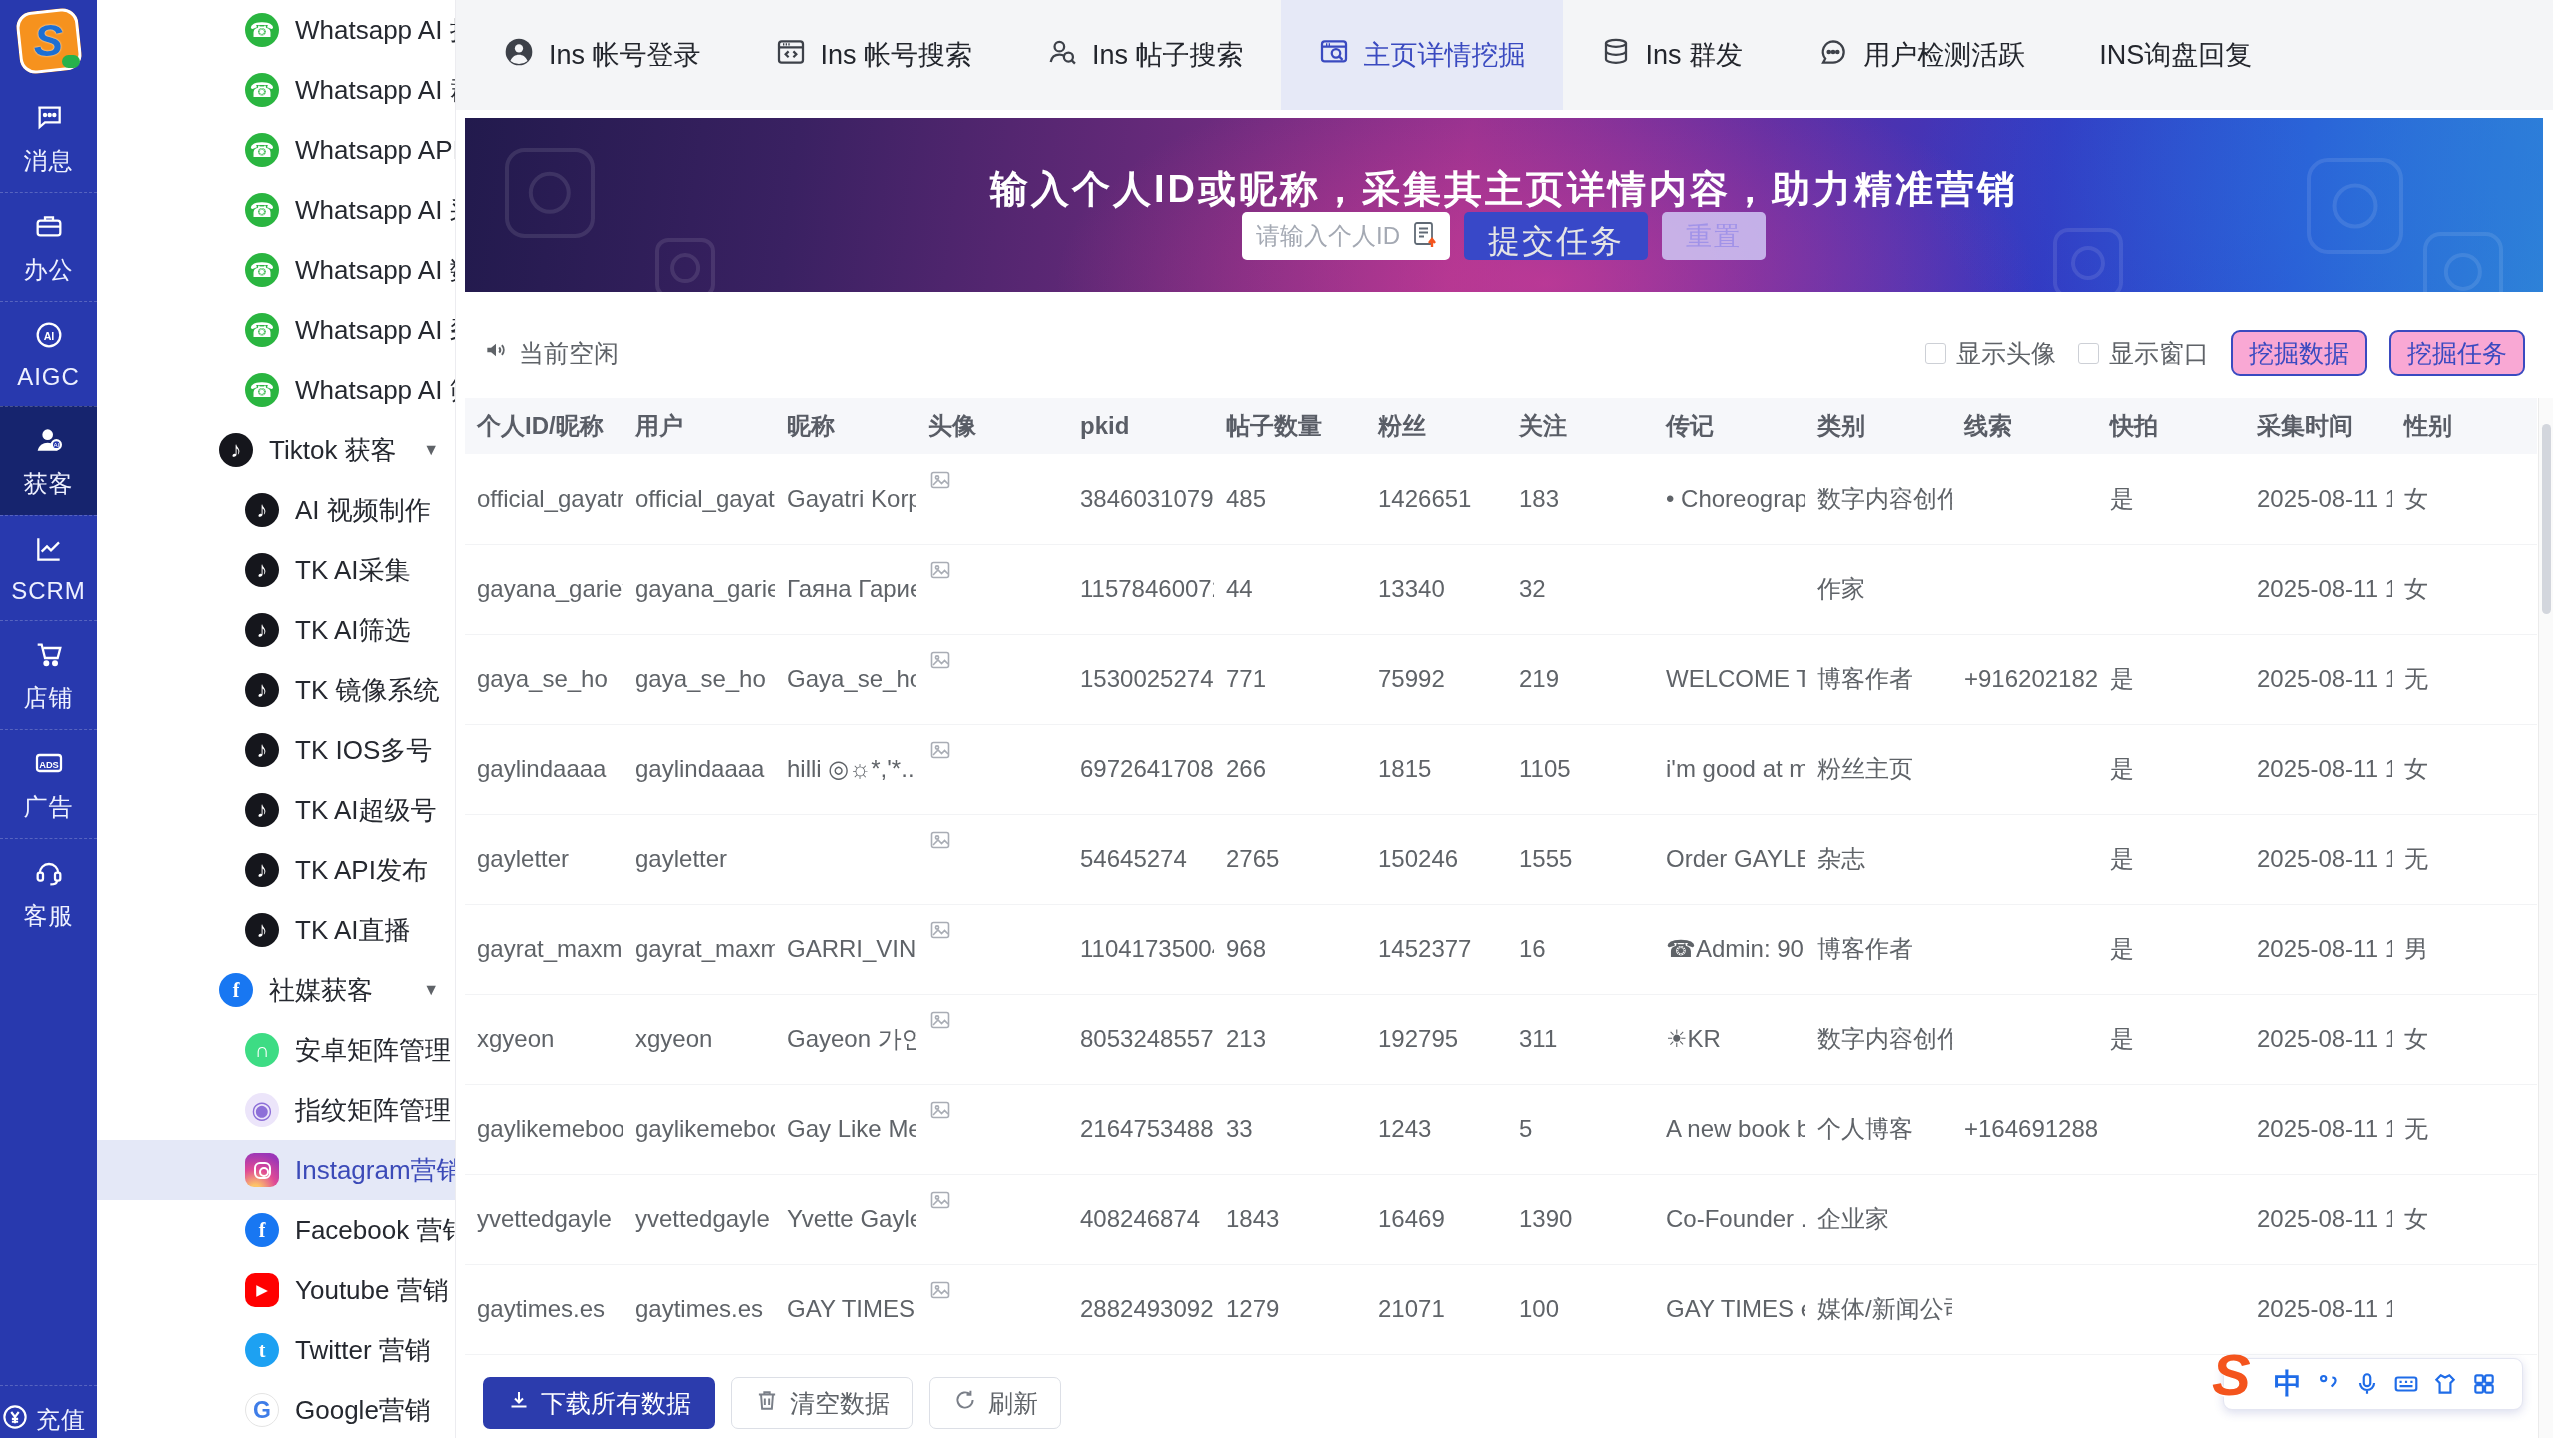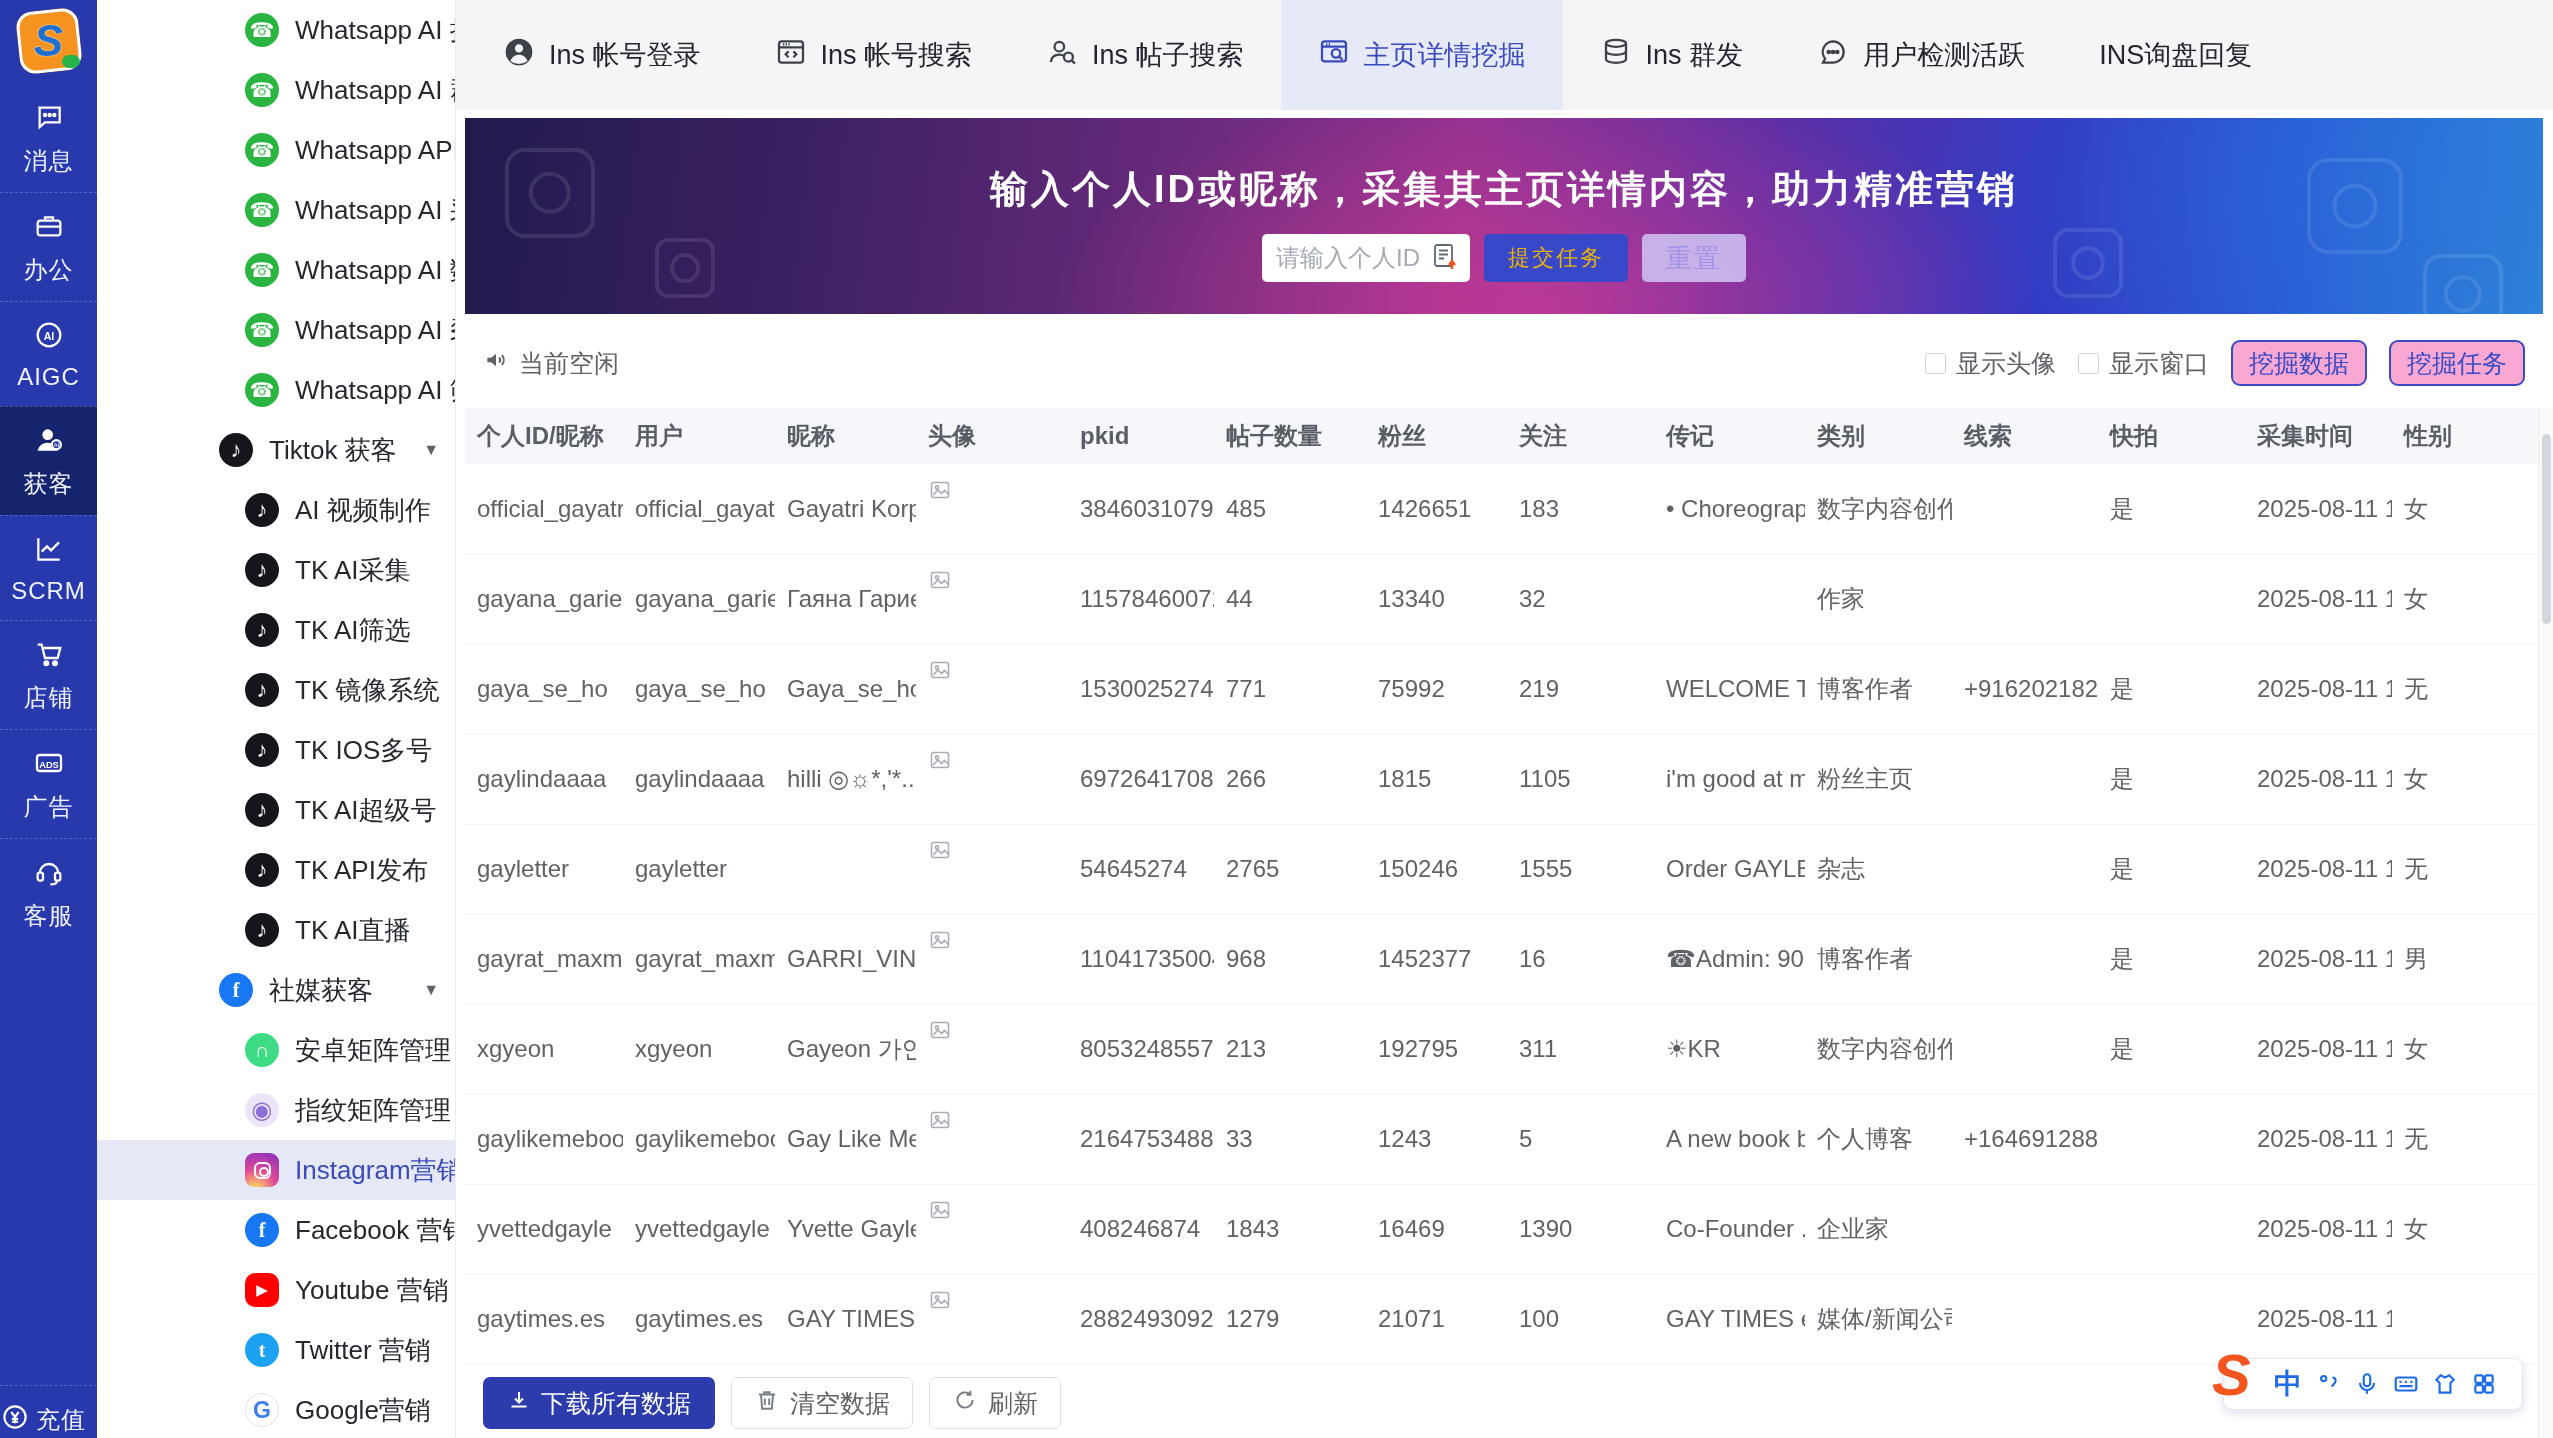--- a/index.html
+++ b/index.html
@@ -42,31 +42,31 @@
 
   
   .main { flex:1; display:flex; flex-direction:column; position:relative; min-width:0; }
 
   .tabbar { height:110px; background:#f4f5f7; display:flex; align-items:stretch; padding-left:10px; flex-shrink:0; }
   .tab { display:flex; align-items:center; gap:14px; padding:0 37px; font-size:27px; color:#23262d; cursor:pointer; white-space:nowrap; }
   .tab svg { width:32px; height:32px; stroke:#3d4149; fill:none; stroke-width:1.7; }
   .tab.active { background:#e6e9f7; color:#3a4ac0; }
   .tab.active svg { stroke:#3a4ac0; }
 
-  .banner { height:196px; margin:8px 10px 4px 9px; position:relative; overflow:hidden; flex-shrink:0;
+  .banner { height:174px; margin:8px 10px 16px 9px; position:relative; overflow:hidden; flex-shrink:0;
     background:
       radial-gradient(ellipse 700px 320px at 52% 95%, rgba(233,64,150,.55), rgba(233,64,150,0) 70%),
       radial-gradient(ellipse 900px 400px at 100% 30%, rgba(42,120,220,.55), rgba(42,120,220,0) 70%),
       linear-gradient(97deg,#221a4d 0%,#3a2162 16%,#6d2b7e 36%,#8f3190 48%,#5c2fa4 62%,#3338c2 76%,#2a5ad6 88%,#2f86d6 100%); }
   .banner-title { position:absolute; left:0; right:0; top:46px; text-align:center; color:#fff; font-size:38px; letter-spacing:3px; }
   .banner-form { position:absolute; left:0; right:0; bottom:32px; display:flex; justify-content:center; gap:14px; }
   .b-inputwrap { width:208px; height:48px; background:#fff; border-radius:5px; display:flex; align-items:center; padding:0 10px 0 14px; gap:8px; }
   .b-inputwrap input { border:none; outline:none; flex:1; min-width:0; font-size:24px; color:#303133; font-family:inherit; }
   .b-inputwrap input::placeholder { color:#a4a9b3; }
-  .btn-submit { height:48px; padding:8px 24px; background:#3848c8; color:#eab308; font-size:22px; border:none; border-radius:5px; cursor:pointer; letter-spacing:2px; font-family:inherit; }
+  .btn-submit { height:48px; padding:8px 24px; background:#3848c8; color:#e5e5e5; font-size:32px; border:none; border-radius:5px; cursor:pointer; letter-spacing:2px; font-family:inherit; }
   .btn-reset { height:48px; padding:0 24px; background:rgba(208,199,245,.85); color:#a193e8; font-size:26px; border:none; border-radius:5px; cursor:pointer; letter-spacing:2px; font-family:inherit; }
   .ig-mark { position:absolute; border:4px solid rgba(255,255,255,.10); border-radius:22%; }
   .ig-mark:before { content:""; position:absolute; left:50%; top:50%; transform:translate(-50%,-50%); width:42%; height:42%; border:4px solid rgba(255,255,255,.10); border-radius:50%; }
 
   .content { flex:1; display:flex; flex-direction:column; padding:0 10px 0 9px; position:relative; min-height:0; }
   .status-row { height:90px; display:flex; align-items:center; padding:0 18px; flex-shrink:0; }
   .status-left { display:flex; align-items:center; gap:10px; color:#5f6368; font-size:25px; }
   .status-left svg { width:28px; height:28px; stroke:#5f6368; fill:none; stroke-width:1.8; }
   .status-right { margin-left:auto; display:flex; align-items:center; gap:22px; }
   .cb-wrap { display:flex; align-items:center; gap:10px; font-size:25px; color:#5f6368; cursor:pointer; }

